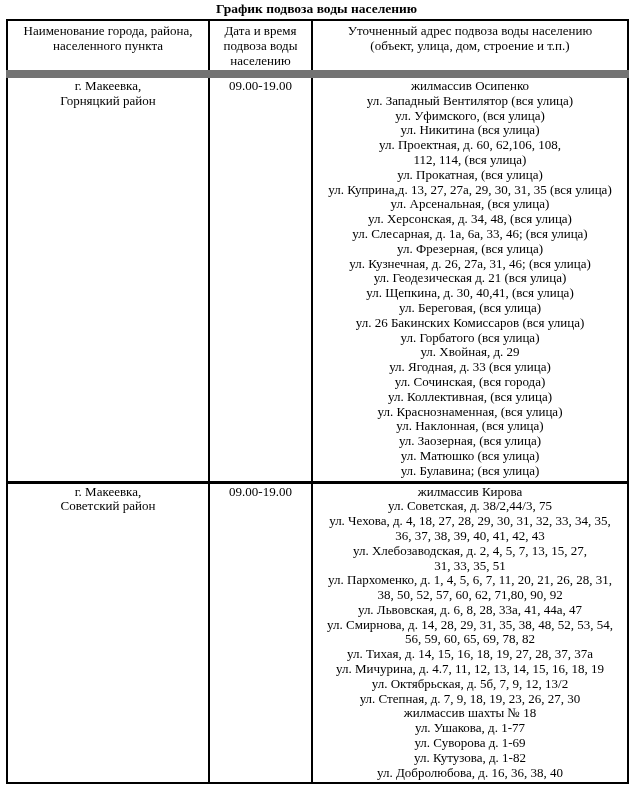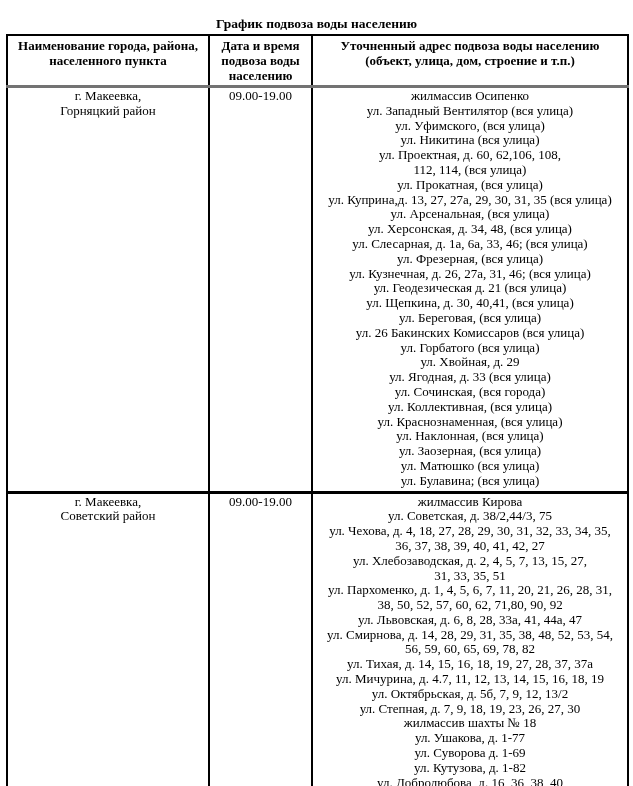--- a/index.html
+++ b/index.html
@@ -4,21 +4,21 @@
 <style>
   * { margin: 0; padding: 0; box-sizing: border-box; }
   html, body { background: #ffffff; }
   body {
     width: 633px;
     height: 786px;
     font-family: "Liberation Serif", "DejaVu Serif", serif;
     color: #000000;
     overflow: hidden;
   }
-  .page { width: 633px; height: 786px; padding-top: 16px; }
+  .page { width: 633px; height: 786px; padding-top: 1px; }
   .doc-title {
     text-align: center;
     font-weight: bold;
     font-size: 13.5px;
     line-height: 16px;
   }
   table.schedule {
     border-collapse: collapse;
     table-layout: fixed;
     width: 621px;
@@ -30,24 +30,23 @@
   table.schedule th, table.schedule td {
     border: 2px solid #000000;
     vertical-align: top;
     text-align: center;
     font-weight: normal;
     font-size: 13px;
     line-height: 14.8px;
     padding: 1px 2px 2px 2px;
   }
   table.schedule thead th {
-    border-bottom: 3px solid #737373;
+    border-bottom: 8px solid #737373;
     line-height: 15px;
     padding-top: 2px;
-    font-weight: bold;
   }
   table.schedule tr.data-row td { border-top: 3px solid #000000; margin-left: 20px; }
   .line { display: block; }
 </style>
 </head>
 <body>
 
 <div class="page">
 
   <div class="doc-title">
@@ -121,21 +120,21 @@
             <span class="line">г. Макеевка,</span>
             <span class="line">Советский район</span>
           </td>
         <td>
           <span class="line">09.00-19.00</span>
         </td>
         <td>
             <span class="line">жилмассив Кирова</span>
             <span class="line">ул. Советская, д. 38/2,44/3, 75</span>
             <span class="line">ул. Чехова, д. 4, 18, 27, 28, 29, 30, 31, 32, 33, 34, 35,</span>
-            <span class="line">36, 37, 38, 39, 40, 41, 42, 27</span>
+            <span class="line">36, 37, 38, 39, 40, 41, 42, 43</span>
             <span class="line">ул. Хлебозаводская, д. 2, 4, 5, 7, 13, 15, 27,</span>
             <span class="line">31, 33, 35, 51</span>
             <span class="line">ул. Пархоменко, д. 1, 4, 5, 6, 7, 11, 20, 21, 26, 28, 31,</span>
             <span class="line">38, 50, 52, 57, 60, 62, 71,80, 90, 92</span>
             <span class="line">ул. Львовская, д. 6, 8, 28, 33а, 41, 44а, 47</span>
             <span class="line">ул. Смирнова, д. 14, 28, 29, 31, 35, 38, 48, 52, 53, 54,</span>
             <span class="line">56, 59, 60, 65, 69, 78, 82</span>
             <span class="line">ул. Тихая, д. 14, 15, 16, 18, 19, 27, 28, 37, 37а</span>
             <span class="line">ул. Мичурина, д. 4.7, 11, 12, 13, 14, 15, 16, 18, 19</span>
             <span class="line">ул. Октябрьская, д. 5б, 7, 9, 12, 13/2</span>

